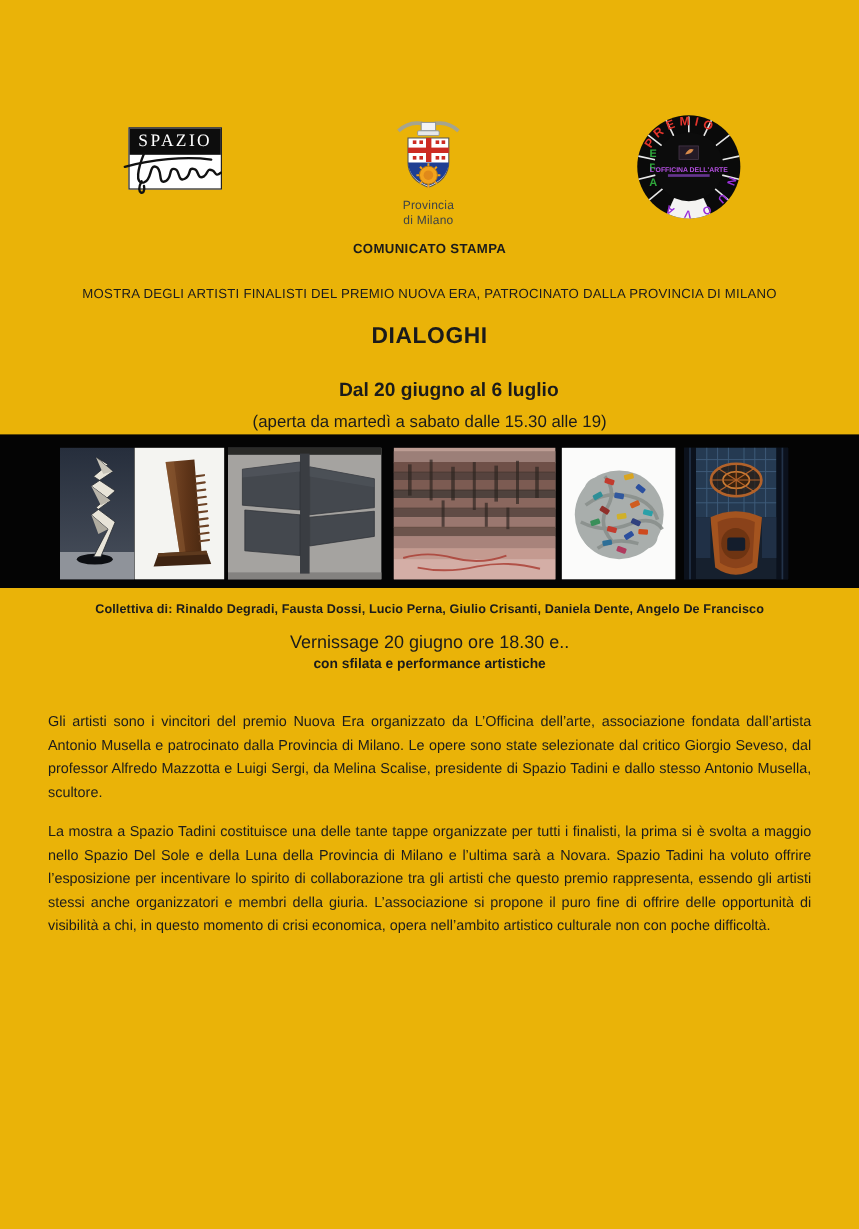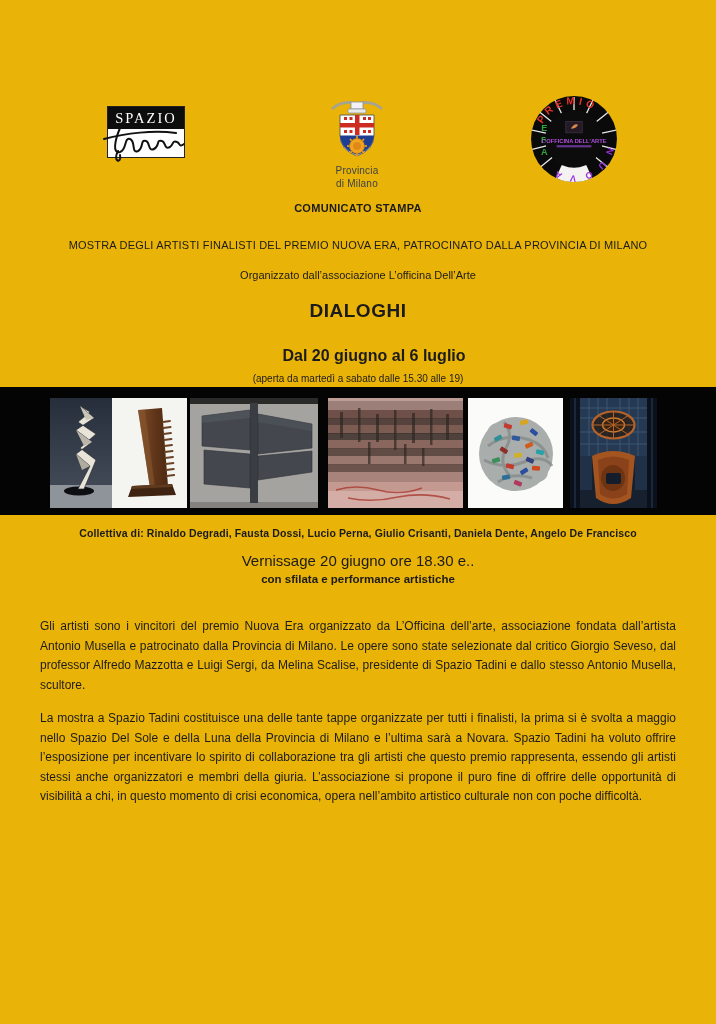--- a/index.html
+++ b/index.html
@@ -20,21 +20,21 @@
   .logo-premio { position:absolute; left:529px; top:94px; width:90px; height:90px; }
 
   
   .center { text-align:center; }
   .kicker       { margin-top:12px; font-size:11px; font-weight:bold; letter-spacing:.3px; }
   .subject      { margin-top:25px; font-size:11px; letter-spacing:.2px; }
   .organizer    { margin-top:18px; font-size:11px; }
   .title        { margin-top:19px; font-size:19px; font-weight:bold; letter-spacing:.5px; }
   .dates        { margin-top:25px; font-size:16px; font-weight:bold;margin-left:32px; }
   .venue        { margin-top:20px; font-size:11px; font-weight:bold; }
-  .hours        { margin-top:8px;  font-size:10px; }
+  .hours        { margin-top:8px;  font-size:14px; }
 
   
   .band { position:relative; margin-top:3px; width:716px; height:128px; background:#040404; }
   .art { position:absolute; top:11px; height:110px; }
   .art svg { display:block; width:100%; height:100%; }
   .art1 { left:50px;  width:62px;  }
   .art2 { left:112px; width:75px;  }
   .art3 { left:190px; width:128px; }
   .art4 { left:328px; width:135px; }
   .art5 { left:468px; width:95px;  }
@@ -136,21 +136,20 @@
         <rect x="36" y="27" width="16" height="11" fill="#241a26" stroke="#4a3a4e" stroke-width=".6"></rect>
         <path d="M41 34 q3 -6 7 -4 q-2 4 -7 4 z" fill="#d88a4a"></path>
         <text x="44" y="48" text-anchor="middle" font-size="5.6" font-weight="bold" fill="#b44fe0">L'OFFICINA DELL'ARTE</text>
         <rect x="27" y="50" width="34" height="2.2" fill="#7a3fae" opacity=".8"></rect>
       </svg>
     </div>
   </div>
 
   <div class="center kicker">COMUNICATO STAMPA</div>
   <div class="center subject">MOSTRA DEGLI ARTISTI FINALISTI DEL PREMIO NUOVA ERA, PATROCINATO DALLA PROVINCIA DI MILANO</div>
-  <div class="center organizer">Organizzato dall’associazione L’officina Dell’Arte</div>
   <h1 class="center title">DIALOGHI</h1>
   <div class="center dates">Dal 20 giugno al 6 luglio</div>
   <div class="center hours">(aperta da martedì a sabato dalle 15.30 alle 19)</div>
 
   <div class="band">
 
     <figure class="art art1" title="geometric-zigzag-sculpture">
       <svg viewBox="0 0 62 110" preserveAspectRatio="none">
         <defs>
             <linearGradient id="g1" x1="0" y1="0" x2="0" y2="1">

